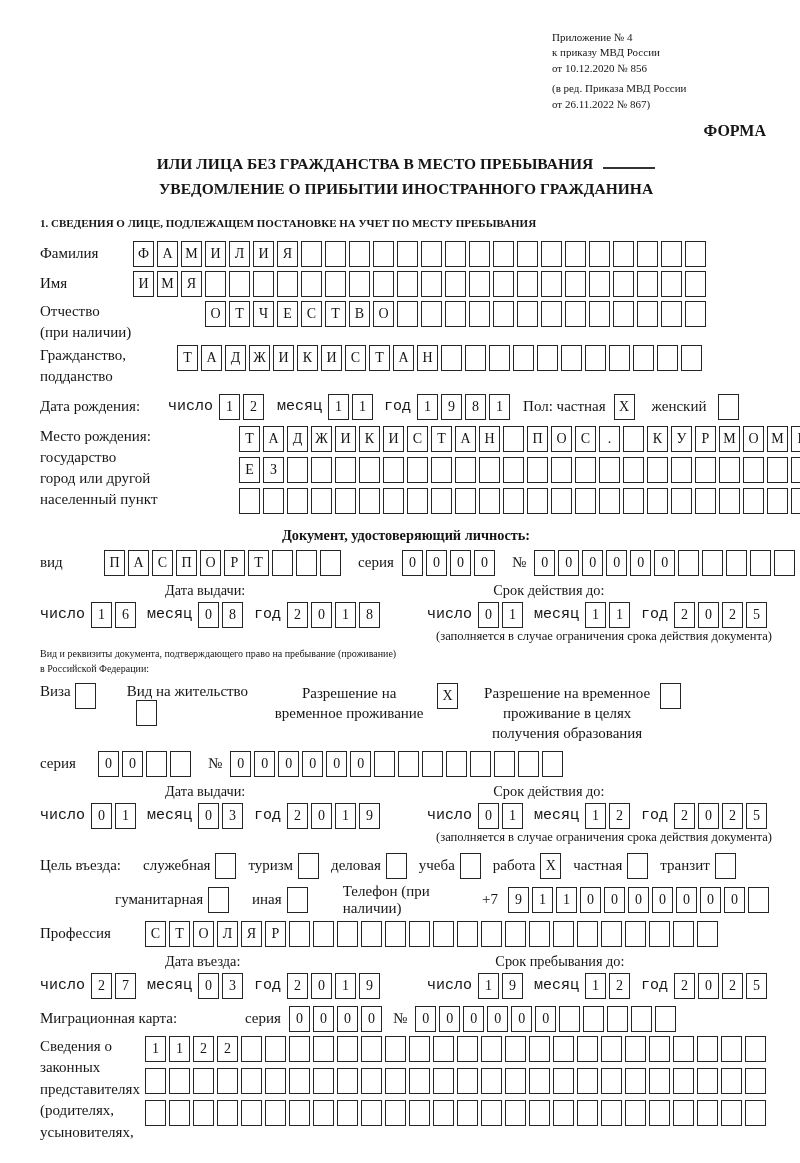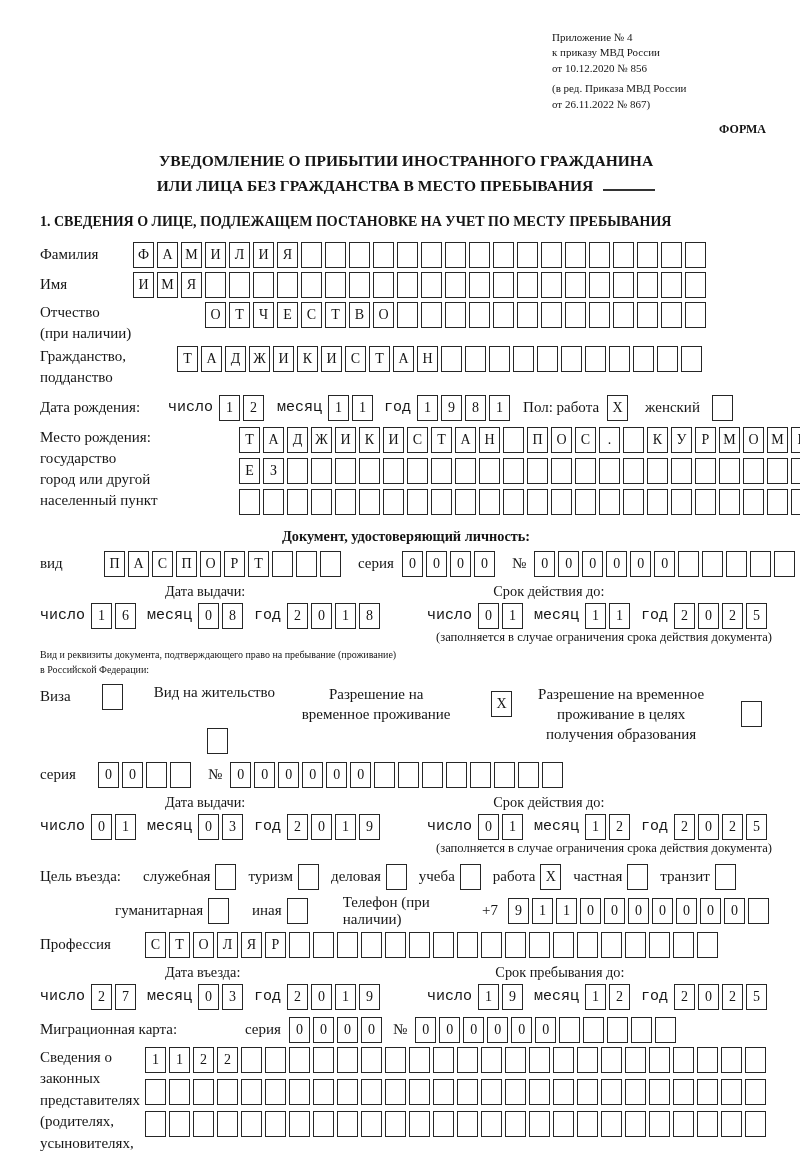--- a/index.html
+++ b/index.html
@@ -1,24 +1,24 @@
 <!DOCTYPE html>
 <html><head>
 <meta charset="utf-8">
 <style>
   html,body{margin:0;padding:0;background:#e8e8e8;}
   .page{width:800px;height:1163px;margin:0 auto;background:#fff;color:#151515;
         font-family:"Liberation Serif","DejaVu Serif",serif;font-size:15px;
         box-sizing:border-box;padding:30px 28px 10px 40px;overflow:hidden;position:relative;}
   .appendix{margin-left:512px;font-size:11px;line-height:1.4;}
   .appendix .gap{height:5px;}
-  .forma{text-align:right;font-weight:bold;margin-top:10px;font-size:12px;padding-right:6px;}
+  .forma{text-align:right;font-weight:bold;margin-top:10px;font-size:16px;padding-right:6px;}
   .title{text-align:center;font-weight:bold;font-size:15.5px;margin-top:12px;line-height:1.6;}
   .blank-line{display:inline-block;width:52px;border-bottom:2px solid #333;height:13px;margin-left:10px;}
-  .sec-head{font-weight:bold;font-size:14px;margin-top:15px;margin-bottom:12px;}
+  .sec-head{font-weight:bold;font-size:11px;margin-top:15px;margin-bottom:12px;}
   .cell{box-sizing:border-box;flex:none;width:21px;height:26px;border:1.6px solid #262626;margin-right:3px;
         display:inline-flex;align-items:center;justify-content:center;font-size:14px;background:#fff;}
   .cellrow{display:inline-flex;flex:none;}
   .frow{display:flex;align-items:center;margin:4px 0;}
   .frow-top{display:flex;align-items:flex-start;margin:2px 0;}
   .lab{flex:none;}
   .w93{width:93px;}
   .w105{width:105px;}
   .w137{width:137px;}
   .w165{width:165px;}
@@ -30,21 +30,21 @@
   .dh1{margin-left:125px;}
   .dh2{margin-left:248px;}
   .dates-row{display:flex;align-items:center;margin-top:3px;}
   .dgroup{display:flex;align-items:center;}
   .dg2{margin-left:36px;}
   .dlbl{margin-right:6px;font-family:Liberation Mono, monospace;}
   .dgroup .cellrow{margin-right:8px;}
   .note{text-align:right;font-size:12.6px;margin-top:1px;}
   .res-line{margin-top:4px;font-size:10px;}
   .opts{display:flex;align-items:flex-start;margin-top:9px;}
-  .opt{display:flex;align-items:center;gap:27px;}
+  .opt{display:flex;align-items:flex-start;}
   .opt .cellrow{margin-left:9px;margin-top:0;}
   .optc{text-align:center;line-height:20px;}
   .w150{width:158px;}
   .w170{width:168px;}
   .ml22{margin-left:22px;}
   .ml28{margin-left:28px;flex-direction:column;}
   .popt{display:flex;align-items:center;margin-left:9px;}
   .popt .cellrow{margin-left:5px;}
   .reps{display:flex;align-items:flex-start;margin-top:4px;}
   .reps-lab{width:105px;line-height:21.5px;flex:none;}
@@ -61,22 +61,22 @@
     <div>к приказу МВД России</div>
     <div>от 10.12.2020 № 856</div>
     <div class="gap"></div>
     <div>(в ред. Приказа МВД России</div>
     <div>от 26.11.2022 № 867)</div>
   </div>
 
   <div class="forma">ФОРМА</div>
 
   <div class="title">
+    <div><span>ИЛИ ЛИЦА БЕЗ ГРАЖДАНСТВА В МЕСТО ПРЕБЫВАНИЯ</span><span class="blank-line"></span></div>
     <div>УВЕДОМЛЕНИЕ О ПРИБЫТИИ ИНОСТРАННОГО ГРАЖДАНИНА</div>
-    <div><span>ИЛИ ЛИЦА БЕЗ ГРАЖДАНСТВА В МЕСТО ПРЕБЫВАНИЯ</span><span class="blank-line"></span></div>
   </div>
 
   <div class="sec-head">1. СВЕДЕНИЯ О ЛИЦЕ, ПОДЛЕЖАЩЕМ ПОСТАНОВКЕ НА УЧЕТ ПО МЕСТУ ПРЕБЫВАНИЯ</div>
 
   <div class="frow">
     <span class="lab w93">Фамилия</span>
     <span class="cellrow">
         <span class="cell">Ф</span>
         <span class="cell">А</span>
         <span class="cell">М</span>
@@ -207,21 +207,21 @@
         <span class="cell">1</span>
         <span class="cell">1</span>
       </span>
     <span class="dlbl">год</span>
     <span class="cellrow">
         <span class="cell">1</span>
         <span class="cell">9</span>
         <span class="cell">8</span>
         <span class="cell">1</span>
       </span>
-    <span style="margin-left:10px;margin-right:8px;">Пол: работа</span>
+    <span style="margin-left:10px;margin-right:8px;">Пол: частная</span>
     <span class="cellrow">
         <span class="cell">X</span>
       </span>
     <span style="margin-left:14px;margin-right:12px;">женский</span>
     <span class="cellrow">
         <span class="cell"></span>
       </span>
   </div>
 
   <div class="frow-top" style="margin-top:6px;gap:34px;">

